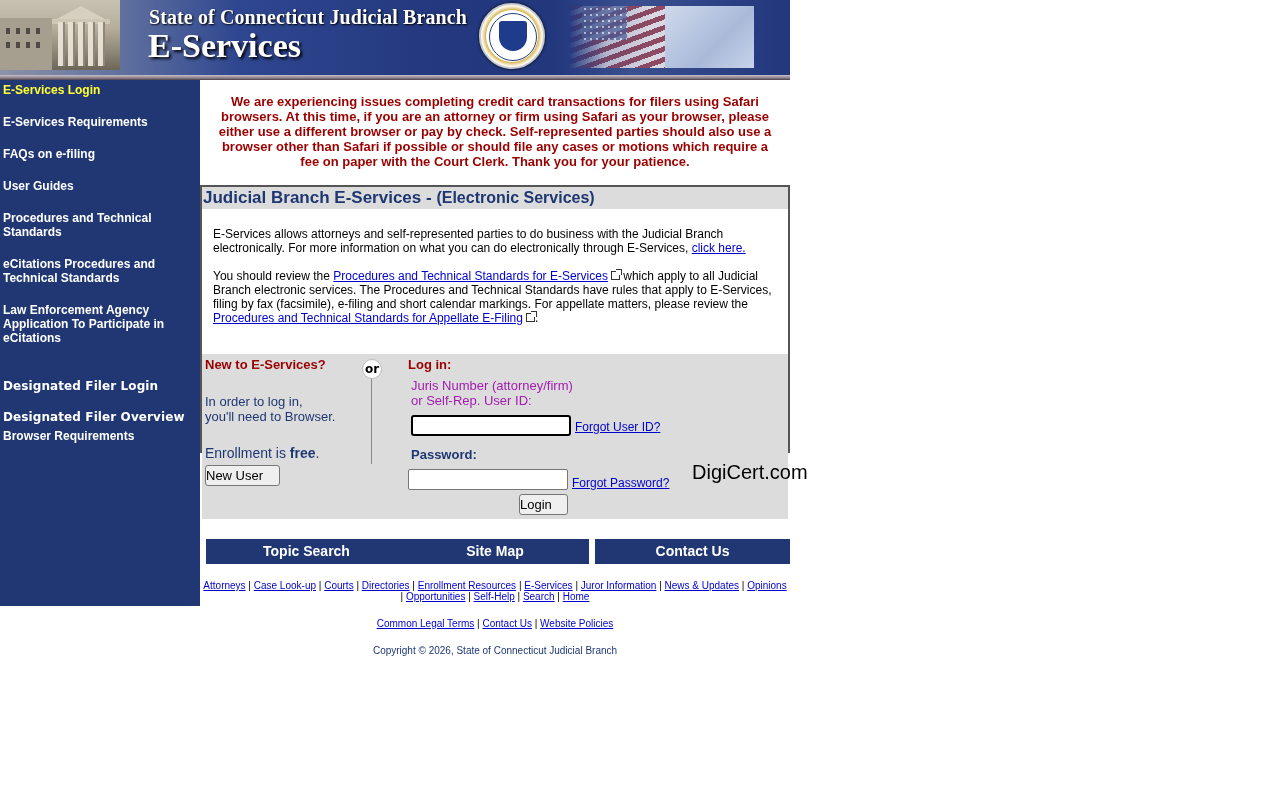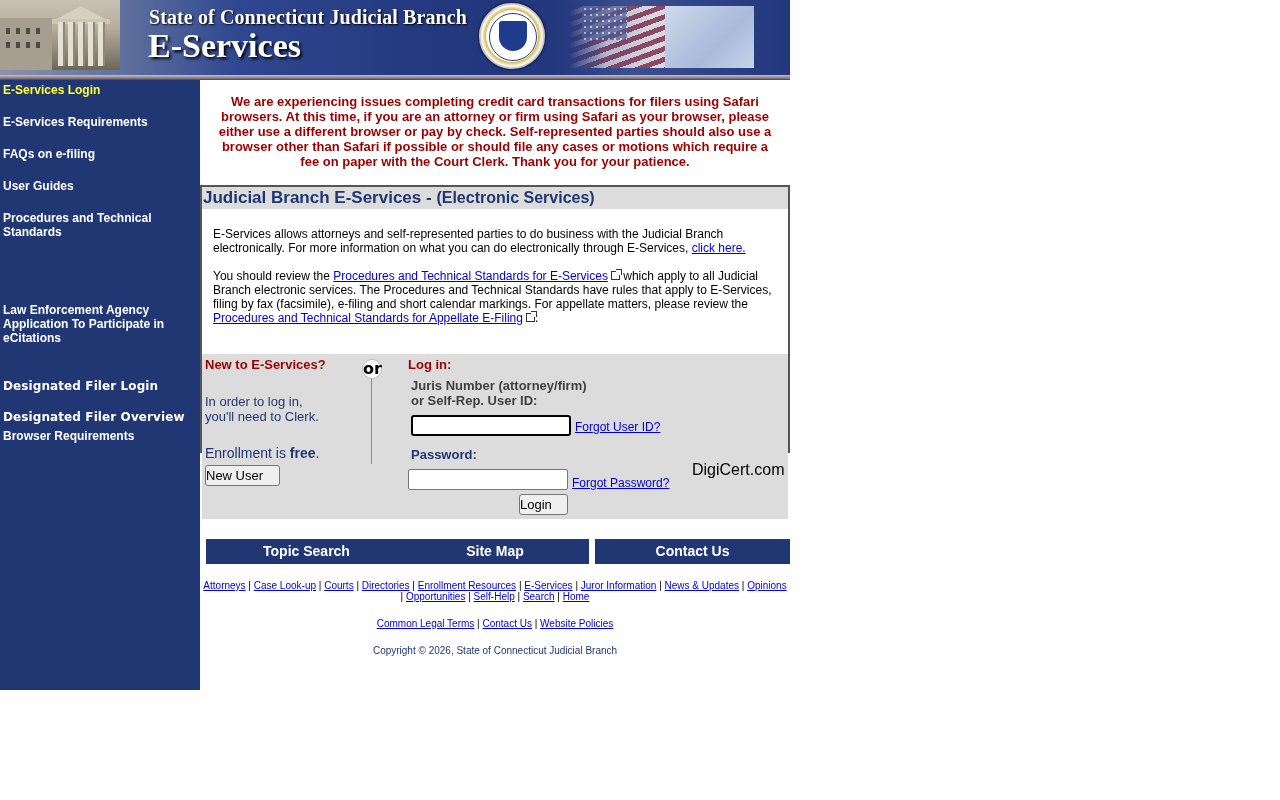--- a/index.html
+++ b/index.html
@@ -26,21 +26,21 @@
   .seal-ring { position: absolute; left: 8px; top: 8px; width: 48px; height: 48px; border-radius: 50%; border: 1px solid #25407f; }
   .flag { position: absolute; left: 570px; top: 6px; width: 184px; height: 62px;
     background:
       linear-gradient(90deg, rgba(34,55,124,0.95) 0%, rgba(34,55,124,0.2) 20%, rgba(255,255,255,0) 45%, rgba(255,255,255,0) 100%),
       repeating-linear-gradient(160deg, #8e4a62 0px, #8e4a62 5px, #d9d7e2 5px, #d9d7e2 10px); }
   .flag-canton { position: absolute; left: 95px; top: 0; width: 89px; height: 62px; background: linear-gradient(135deg, #cfd9ec 0%, #a9bad9 60%, #c7d3ea 100%); }
   .flag-stars { position: absolute; left: 12px; top: 0; width: 45px; height: 34px; background: radial-gradient(#d6dbea 1px, transparent 1.5px) 0 0/6px 6px, #4a5d96; opacity: 0.7; }
   .banner-rule { position: absolute; left: 0; top: 75px; width: 790px; height: 5px; background: linear-gradient(180deg, #c8c0c8 0%, #8c7f8a 60%, #4a3f4a 100%); }
 
   
-  .sidebar { position: absolute; left: 0; top: 80px; width: 200px; height: 610px; background: #203774; }
+  .sidebar { position: absolute; left: 0; top: 80px; width: 200px; height: 526px; background: #203774; }
   .side-link { position: absolute; left: 3px; font-size: 12px; font-weight: bold; color: #ffffff; line-height: 14px; text-decoration: none; width: 190px; }
   .side-link.active { color: #ffff33; }
   .side-link.heavy { font-family: "DejaVu Sans", sans-serif; font-size: 12px; font-weight: bold; letter-spacing: 0.1px; }
 
   
   .alert { position: absolute; left: 200px; top: 94px; width: 590px; text-align: center; color: #990000; font-weight: bold; font-size: 13px; line-height: 15px; padding: 0 17px; }
 
   .panel { position: absolute; left: 200px; top: 185px; width: 590px; height: 268px; border: 2px solid #555555; background: #ffffff; }
   .panel-header { height: 22px; background: #dcdcdc; color: #1e3773; font-weight: bold; font-size: 17px; line-height: 22px; padding-left: 1px; }
   .panel-header .sub { font-size: 16px; }
@@ -51,31 +51,31 @@
   .ext-icon::after { content: ""; position: absolute; right: -3px; top: -3px; width: 5px; height: 5px; border-top: 1px solid #333; border-right: 1px solid #333; background: #fff; }
 
   .login-area { position: absolute; left: 0; top: 167px; width: 586px; height: 165px; background: #dcdcdc; }
   .new-title { position: absolute; left: 3px; top: 3px; color: #990000; font-weight: bold; font-size: 13px; }
   .new-text { position: absolute; left: 3px; top: 40px; color: #1e3773; font-size: 13px; line-height: 15px; width: 150px; }
   .new-free { position: absolute; left: 3px; top: 91px; color: #1e3773; font-size: 14px; }
   .new-free b { font-weight: bold; }
   .btn { position: absolute; background: #efefef; border: 1px solid #767676; border-radius: 3px; font-family: "Liberation Sans", sans-serif; font-size: 13px; color: #000; padding: 0; text-align: left; cursor: pointer; }
   .new-user-btn { left: 3px; top: 111px; width: 75px; height: 21px; }
   .or-line { position: absolute; left: 169px; top: 14px; width: 1px; height: 96px; background: #8a8a8a; }
-  .or-badge { position: absolute; left: 160px; top: 5px; width: 20px; height: 20px; border-radius: 50%; background: #ffffff; border: 1px solid #bbbbbb; font-size: 16px; font-weight: bold; color: #000; text-align: center; line-height: 18px; font-family: "DejaVu Sans", sans-serif; }
+  .or-badge { position: absolute; left: 160px; top: 5px; width: 20px; height: 20px; border-radius: 50%; background: #ffffff; border: 1px solid #bbbbbb; font-size: 12px; font-weight: bold; color: #000; text-align: center; line-height: 18px; font-family: "DejaVu Sans", sans-serif; }
   .login-title { position: absolute; left: 206px; top: 3px; color: #990000; font-weight: bold; font-size: 13px; }
-  .juris-label { position: absolute; left: 209px; top: 24px; color: #404040; font-weight: bold; font-size: 13px; line-height: 15px; }
+  .juris-label { position: absolute; left: 209px; top: 24px; color: #a21caf; font-weight: normal; font-size: 13px; line-height: 15px; }
   .input { position: absolute; background: #ffffff; font-family: "Liberation Sans", sans-serif; font-size: 13px; padding: 1px 3px; }
   .juris-input { left: 209px; top: 61px; width: 160px; height: 21px; border: 2px solid #000000; border-radius: 3px; }
   .forgot-id { position: absolute; left: 373px; top: 66px; font-size: 12px; color: #0000cc; text-decoration: underline; }
   .pw-label { position: absolute; left: 209px; top: 93px; color: #1e3773; font-weight: bold; font-size: 13px; }
   .pw-input { left: 206px; top: 115px; width: 160px; height: 21px; border: 1px solid #767676; border-radius: 2px; }
   .forgot-pw { position: absolute; left: 370px; top: 122px; font-size: 12px; color: #0000cc; text-decoration: underline; }
   .login-btn { left: 317px; top: 140px; width: 49px; height: 21px; }
-  .digicert { position: absolute; left: 490px; top: 107px; font-size: 16px; color: #000000; }
+  .digicert { position: absolute; left: 490px; top: 107px; font-size: 20px; color: #000000; }
 
   
   .nav-btn { position: absolute; top: 539px; height: 25px; background: #203774; color: #ffffff; font-weight: bold; font-size: 14px; text-align: center; line-height: 25px; text-decoration: none; }
   .footer-links { position: absolute; left: 200px; top: 580px; width: 590px; text-align: center; font-size: 10px; line-height: 11px; color: #000; }
   .footer-links a, .legal-links a { color: #0000cc; text-decoration: underline; }
   .legal-links { position: absolute; left: 200px; top: 618px; width: 590px; text-align: center; font-size: 10px; color: #000; }
   .copyright { position: absolute; left: 200px; top: 645px; width: 590px; text-align: center; font-size: 10px; color: #1e3773; }
 </style>
 </head>
 <body>
@@ -112,20 +112,21 @@
   </div>
   <div class="banner-rule"></div>
 </div>
 
 <nav class="sidebar">
   <a class="side-link active" style="top:3px">E-Services Login</a>
   <a class="side-link" style="top:35px">E-Services Requirements</a>
   <a class="side-link" style="top:67px">FAQs on e-filing</a>
   <a class="side-link" style="top:99px">User Guides</a>
   <a class="side-link" style="top:131px; width:160px">Procedures and Technical Standards</a>
+  <a class="side-link" style="top:177px; width:165px">eCitations Procedures and Technical Standards</a>
   <a class="side-link" style="top:223px; width:170px">Law Enforcement Agency Application To Participate in eCitations</a>
   <a class="side-link heavy" style="top:299px">Designated Filer Login</a>
   <a class="side-link heavy" style="top:330px">Designated Filer Overview</a>
   <a class="side-link" style="top:349px">Browser Requirements</a>
 </nav>
 
 <div class="alert">We are experiencing issues completing credit card transactions for filers using Safari browsers. At this time, if you are an attorney or firm using Safari as your browser, please either use a different browser or pay by check. Self-represented parties should also use a browser other than Safari if possible or should file any cases or motions which require a fee on paper with the Court Clerk. Thank you for your patience.</div>
 
 <div class="panel">
   <div class="panel-header">
@@ -137,21 +138,21 @@
     </p>
     <p>
       <span>You should review the </span><a href="#">Procedures and Technical Standards for E-Services</a><span class="ext-icon"></span><span> which apply to all Judicial Branch electronic services. The Procedures and Technical Standards have rules that apply to E-Services, filing by fax (facsimile), e-filing and short calendar markings. For appellate matters, please review the </span><a href="#">Procedures and Technical Standards for Appellate E-Filing</a><span class="ext-icon"></span><span>.</span>
     </p>
   </div>
 
   <div class="login-area">
     <div class="new-title">New to E-Services?</div>
     <div class="new-text">
       <span>In order to log in,</span><br>
-      <span>you'll need to Clerk.</span>
+      <span>you'll need to Browser.</span>
     </div>
     <div class="new-free">
       <span>Enrollment is </span><b>free</b><span>.</span>
     </div>
     <button class="btn new-user-btn">New User</button>
 
     <div class="or-line"></div>
     <div class="or-badge">or</div>
 
     <div class="login-title">Log in:</div>

